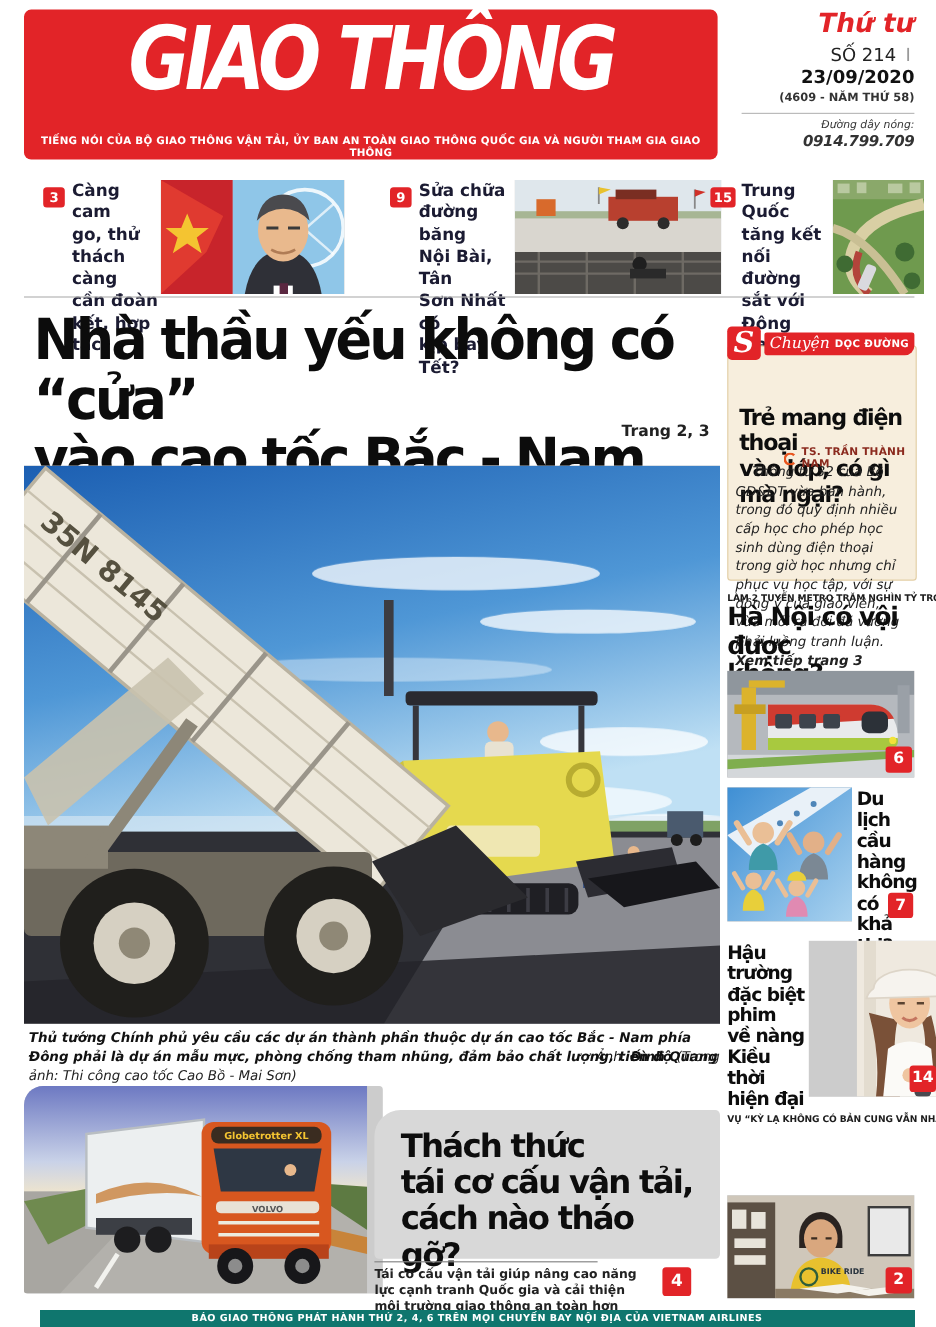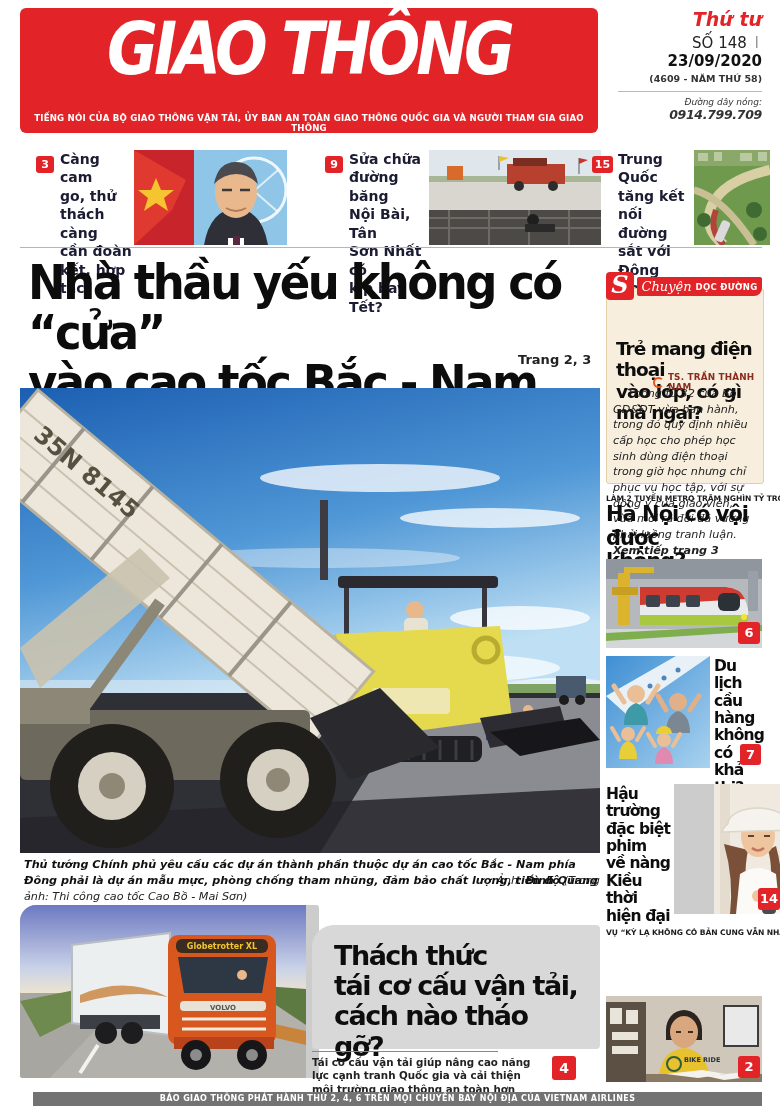--- a/index.html
+++ b/index.html
@@ -6,21 +6,21 @@
   body{font-family:"DejaVu Sans","Liberation Sans",sans-serif;color:#111;}
   #page{position:relative;width:780px;height:1106px;background:#fff;overflow:hidden;}
   .abs{position:absolute;}
   
   .mast-red{left:20px;top:8px;width:578px;height:125px;background:#e22428;border-radius:6px;}
   .logo{left:20px;top:0px;width:578px;height:100px;display:flex;align-items:center;justify-content:center;
         color:#fff;font-weight:bold;font-style:italic;font-size:62px;letter-spacing:-4px;
         transform:scaleY(1.18);transform-origin:center 60px;white-space:nowrap;}
   .tagline{left:30px;top:113px;width:558px;text-align:center;color:#fff;font-size:8.6px;font-weight:bold;letter-spacing:.2px;}
   .mast-info{left:600px;top:10px;width:162px;height:123px;text-align:right;}
-  .weekday{color:#e22428;font-weight:bold;font-style:italic;font-size:19px;line-height:1.0;}
+  .weekday{color:#e22428;font-weight:bold;font-style:italic;font-size:22px;line-height:1.0;}
   .issue{font-size:15px;margin-top:5px;color:#222;}
   .issue b{color:#111;}
   .issue-sub{font-size:9.5px;font-weight:bold;color:#333;margin-top:3px;}
   .mast-div{border-top:1px solid #bbb;margin:7px 0 5px 18px;}
   .webs{font-size:11.5px;font-weight:bold;color:#444;line-height:1.35;}
   .webs .sep{color:#999;font-weight:normal;padding:0 4px;}
   .hotline{font-size:9px;font-style:italic;color:#333;margin-top:3px;}
   .hotline b{font-size:12.5px;letter-spacing:-.3px;}
   
   .badge{background:#e22428;color:#fff;font-weight:bold;text-align:center;border-radius:3px;}
@@ -56,37 +56,37 @@
                 line-height:1.15;color:#0d0d0d;white-space:pre-line;margin-top:32px;}
   .author{left:616px;top:372px;display:flex;align-items:center;gap:4px;padding-left:37px;}
   .author .cicon{width:7px;height:7px;border:2.5px solid #e8551e;border-right-color:transparent;border-radius:50%;display:inline-block;}
   .author .aname{font-size:8.8px;font-weight:bold;color:#8b2a1e;letter-spacing:.2px;}
   .colbody{left:613px;top:386px;width:142px;font-size:11.2px;font-style:italic;line-height:1.4;color:#222;text-indent:14px;}
   .colbody .cont{font-weight:bold;font-style:italic;}
   .kicker{font-size:7.6px;font-weight:bold;color:#1c1c1c;letter-spacing:-.1px;white-space:nowrap;}
   .side-hl{font-weight:bold;color:#0d0d0d;letter-spacing:-1px;line-height:1.12;white-space:pre-line;}
   .badge.pg{width:22px;height:22px;font-size:13px;line-height:22px;position:absolute;}
   
-  .footer{left:33px;top:1092px;width:729px;height:14px;background:#737373;color:#fff;text-align:center;
+  .footer{left:33px;top:1092px;width:729px;height:14px;background:#0f766e;color:#fff;text-align:center;
           font-size:8px;font-weight:bold;line-height:14px;letter-spacing:.4px;}
   svg{display:block;}
 </style>
 </head>
 <body>
 
 <div id="page">
 
   <div class="abs mast-red"></div>
   <div class="abs logo">GIAO THÔNG</div>
   <div class="abs tagline">TIẾNG NÓI CỦA BỘ GIAO THÔNG VẬN TẢI, ỦY BAN AN TOÀN GIAO THÔNG QUỐC GIA VÀ NGƯỜI THAM GIA GIAO THÔNG</div>
 
   <div class="abs mast-info">
     <div class="weekday">Thứ tư</div>
     <div class="issue">
-      <span>SỐ 148</span>
+      <span>SỐ 214</span>
       <span class="sep" style="color:#999;padding:0 3px;">I</span>
       <b>23/09/2020</b>
     </div>
     <div class="issue-sub">(4609 - NĂM THỨ 58)</div>
     <div class="mast-div"></div>
     <div class="hotline">
       <span>Đường dây nóng:</span>
       <b>0914.799.709</b>
     </div>
   </div>

